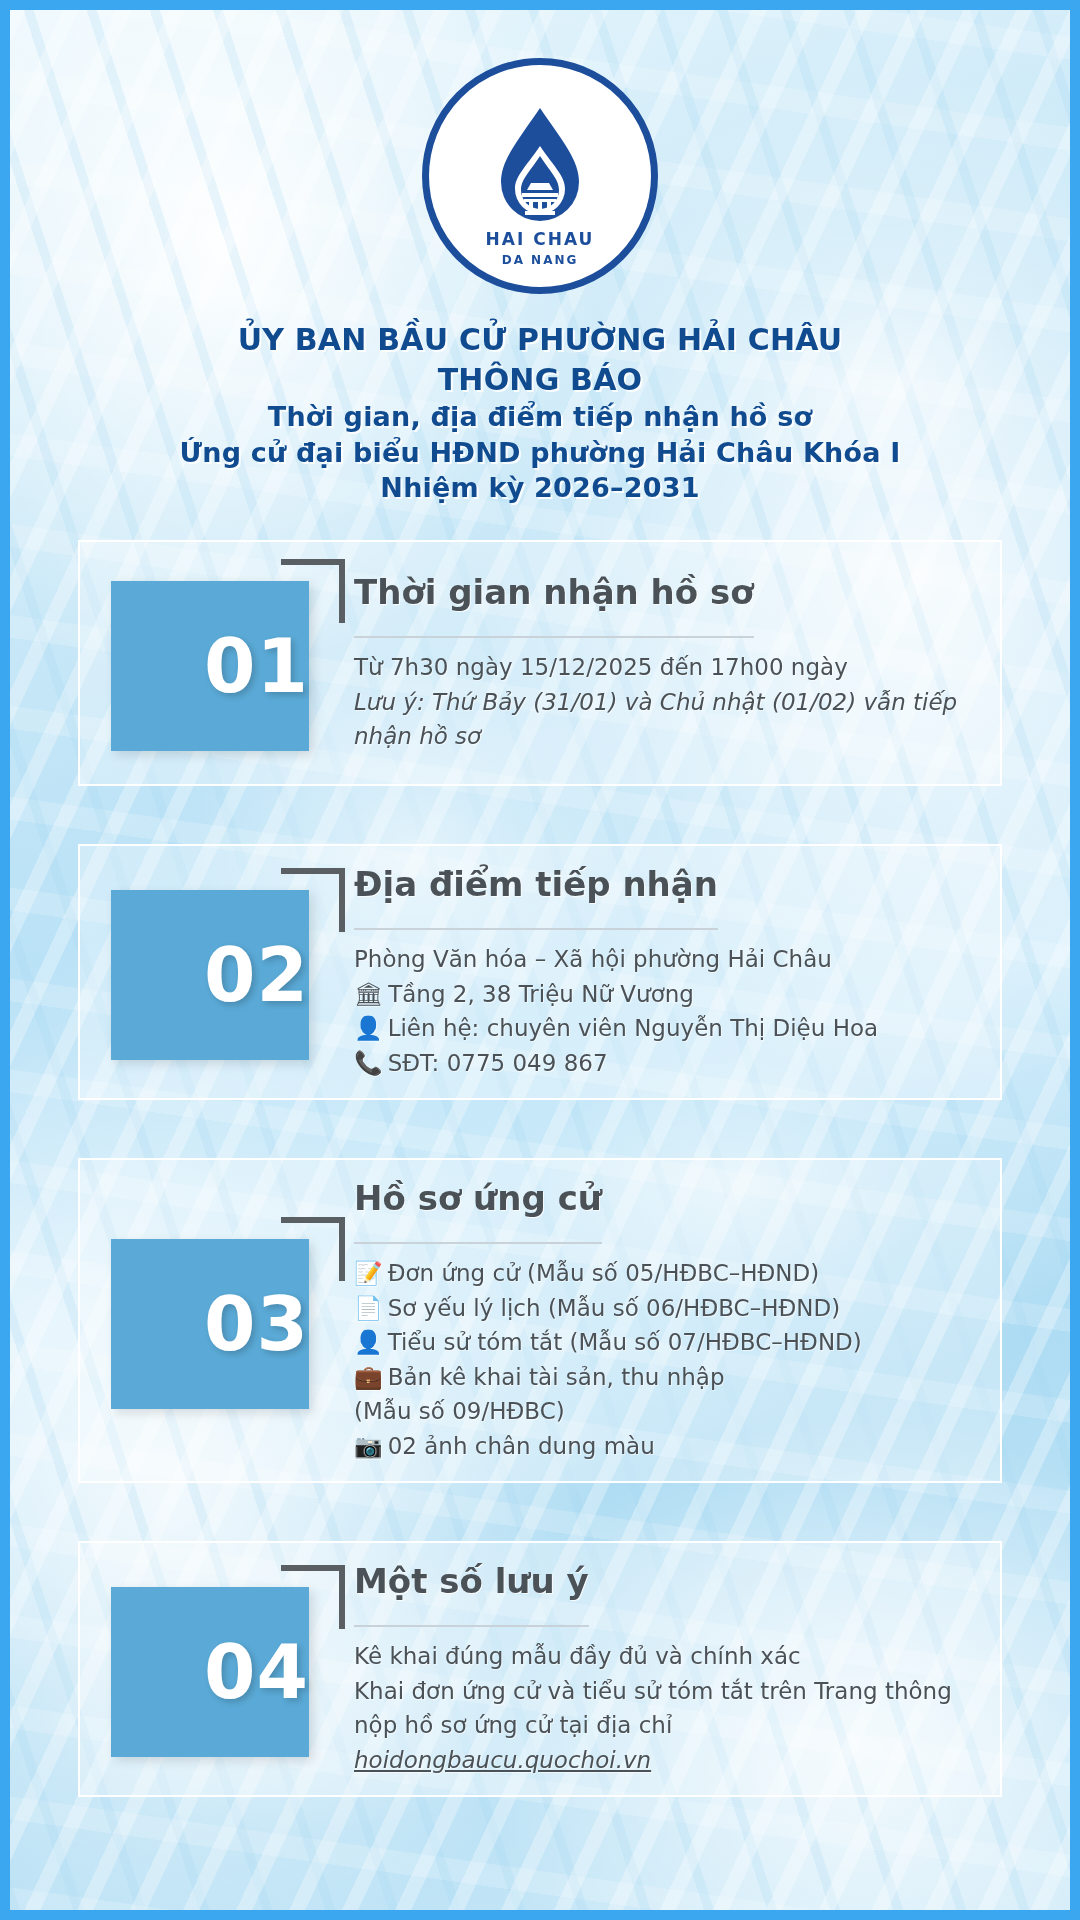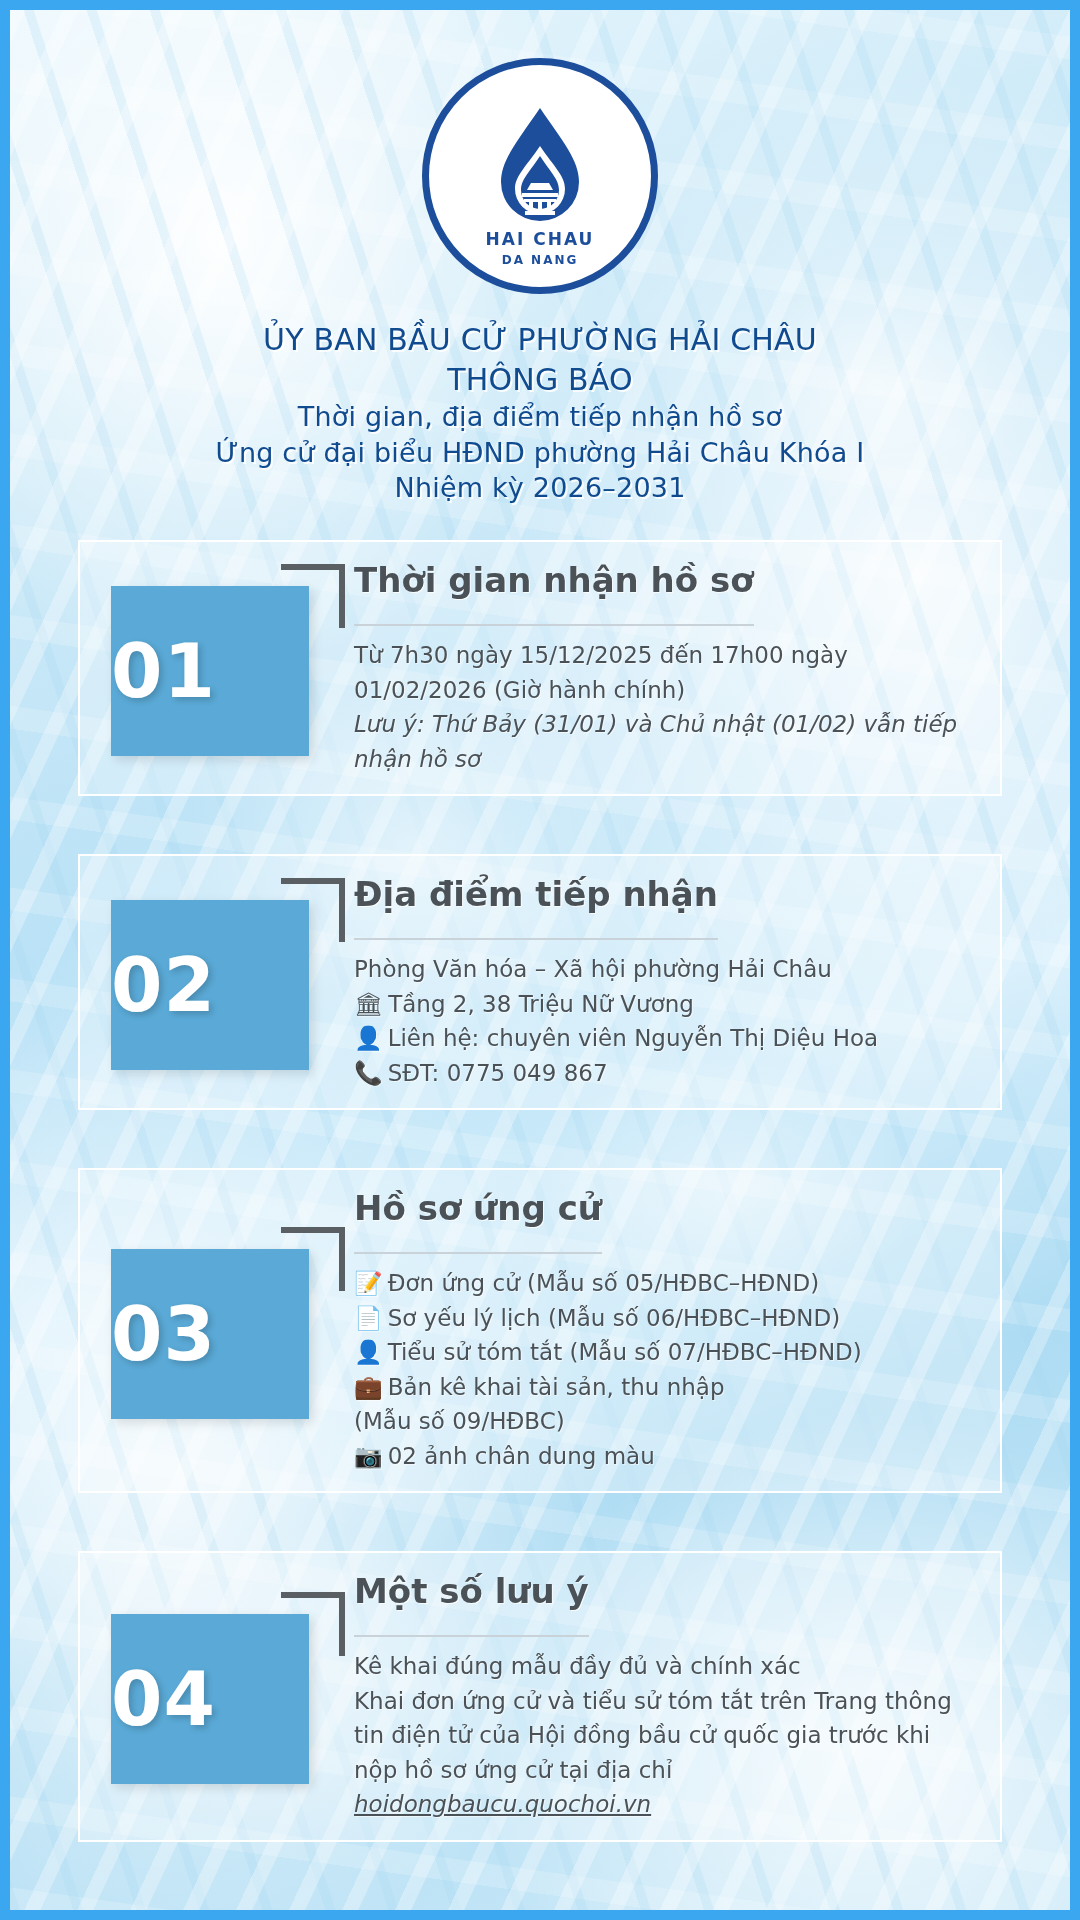--- a/index.html
+++ b/index.html
@@ -96,21 +96,21 @@
   }
 
   
   .heading {
     text-align: center;
     margin-top: 26px;
     padding: 0 60px;
   }
   .heading div {
     color: #114b8f;
-    font-weight: normal;
+    font-weight: bold;
     font-size: 29px;
     line-height: 1.32;
     text-shadow: 2px 2px 0 rgba(255,255,255,0.85);
     letter-spacing: 0.2px;
   }
   .heading .h-l1 { font-size: 30px; }
   .heading .h-l2 { font-size: 30px; }
   .heading .h-l3 { font-size: 27px; }
   .heading .h-l4 { font-size: 27px; }
   .heading .h-l5 { font-size: 27px; }
@@ -165,21 +165,21 @@
   }
 
   .num-square {
     position: relative;
     width: 198px;
     height: 170px;
     background: #5aa9d6;
     box-shadow: 4px 4px 10px rgba(0,0,0,0.12);
     display: flex;
     align-items: center;
-    justify-content: flex-start;
+    justify-content: flex-end;
     margin-left: -8px;
     margin-top: 6px;
   }
   .num-square span {
     color: #ffffff;
     font-size: 74px;
     font-weight: bold;
     letter-spacing: 1px;
     text-shadow: 3px 3px 6px rgba(0,0,0,0.18);
   }
@@ -254,21 +254,20 @@
             <div class="corner-frame">
               <div class="c-tr"></div>
               <div class="c-bl"></div>
             </div>
             <div class="num-square">
               <span>01</span>
             </div>
           </div>
           <div class="card-body"><div class="card-title">Thời gian nhận hồ sơ</div><div class="card-lines">
               <p><span>Từ 7h30 ngày 15/12/2025 đến 17h00 ngày</span></p>
-              <p><span>01/02/2026 (Giờ hành chính)</span></p>
               <p class="italic"><span>Lưu ý: Thứ Bảy (31/01) và Chủ nhật (01/02) vẫn tiếp</span></p>
               <p class="italic"><span>nhận hồ sơ</span></p>
             </div></div>
         </div>
         <div class="card">
           <div class="num-block">
             <div class="corner-frame">
               <div class="c-tr"></div>
               <div class="c-bl"></div>
             </div>
@@ -308,21 +307,20 @@
               <div class="c-tr"></div>
               <div class="c-bl"></div>
             </div>
             <div class="num-square">
               <span>04</span>
             </div>
           </div>
           <div class="card-body"><div class="card-title">Một số lưu ý</div><div class="card-lines">
               <p><span>Kê khai đúng mẫu đầy đủ và chính xác</span></p>
               <p><span>Khai đơn ứng cử và tiểu sử tóm tắt trên Trang thông</span></p>
-              <p><span>tin điện tử của Hội đồng bầu cử quốc gia trước khi</span></p>
               <p><span>nộp hồ sơ ứng cử tại địa chỉ</span></p>
               <p class="italic"><span class="link">hoidongbaucu.quochoi.vn</span></p>
             </div></div>
         </div>
       </div>
 
   </div>
 </div>
 
 </body></html>

